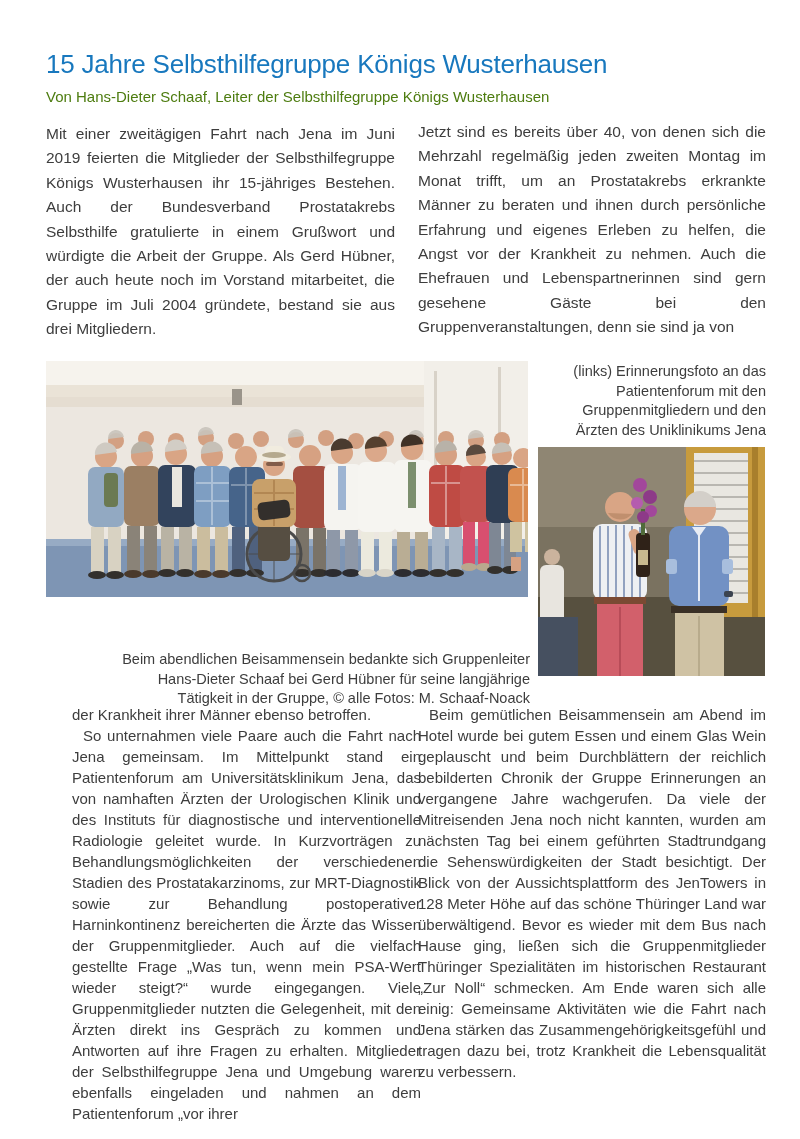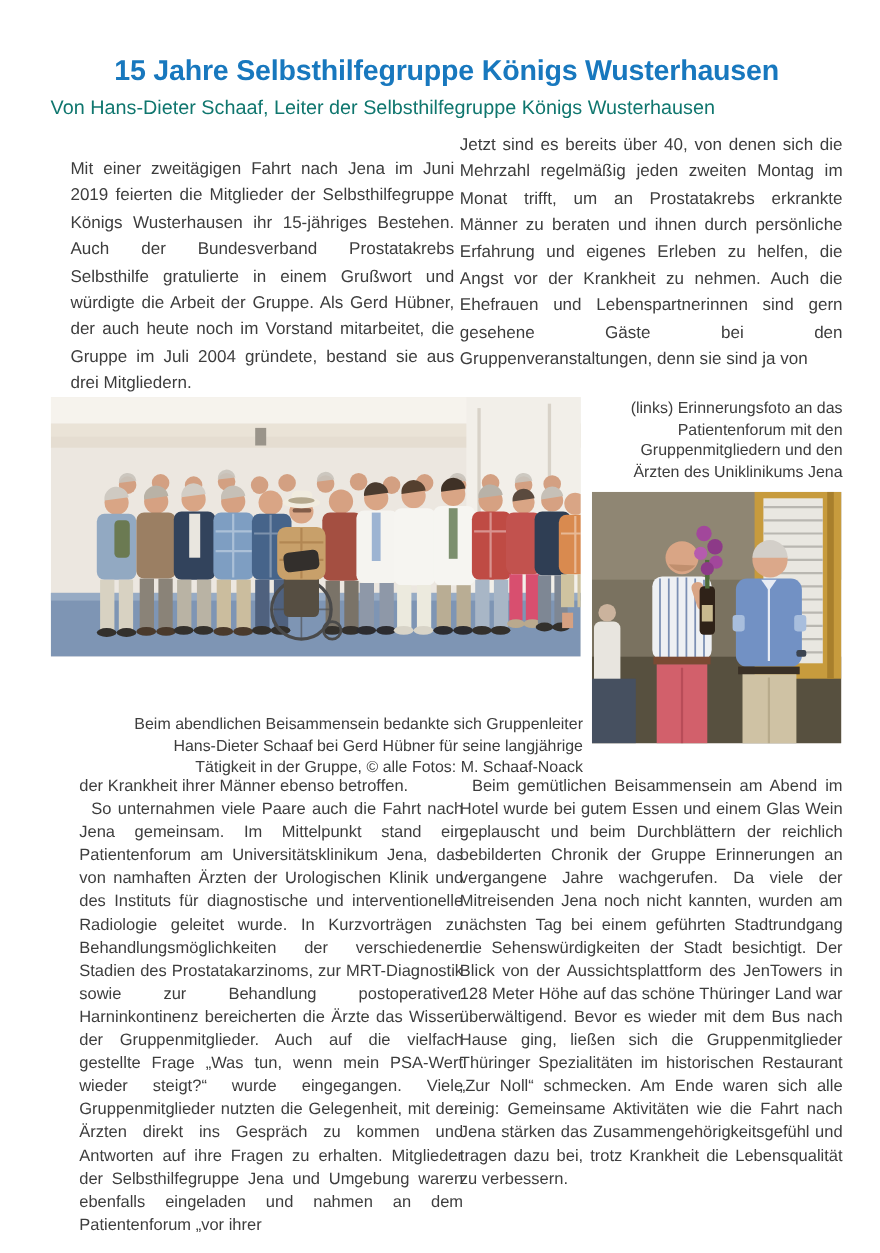--- a/index.html
+++ b/index.html
@@ -2,29 +2,29 @@
 <html lang="de"><head>
 <meta charset="utf-8">
 <style>
   html,body{margin:0;padding:0;background:#ffffff;}
   .page{
     position:relative;width:800px;height:1139px;background:#ffffff;
     font-family:"Liberation Sans",sans-serif;color:#3d3d3d;overflow:hidden;
   }
   .title{
     position:absolute;left:46px;top:32px;width:720px;
-    font-size:26px;font-weight:700;color:#1878be;letter-spacing:-0.2px;text-align:center;
+    font-size:26px;font-weight:400;color:#1878be;letter-spacing:-0.2px;
   }
   .byline{
     position:absolute;left:46px;top:88px;width:720px;
-    font-size:18px;color:#0f766e;
+    font-size:15px;color:#4d7c0f;
   }
   .col{position:absolute;text-align:justify;}
   .intro{font-size:15.5px;line-height:24.4px;}
-  .intro-left{left:46px;top:142px;width:349px;margin-left:18px;}
+  .intro-left{left:46px;top:122px;width:349px;}
   .intro-right{left:418px;top:120px;width:348px;}
   .photo{position:absolute;overflow:hidden;}
   .photo1{left:46px;top:361px;width:482px;height:236px;}
   .photo2{left:538px;top:447px;width:227px;height:229px;}
   .photo svg{display:block;}
   .cap-right{
     position:absolute;left:540px;top:362px;width:226px;
     font-size:14.5px;line-height:19.5px;text-align:right;
   }
   .cap-bottom{

